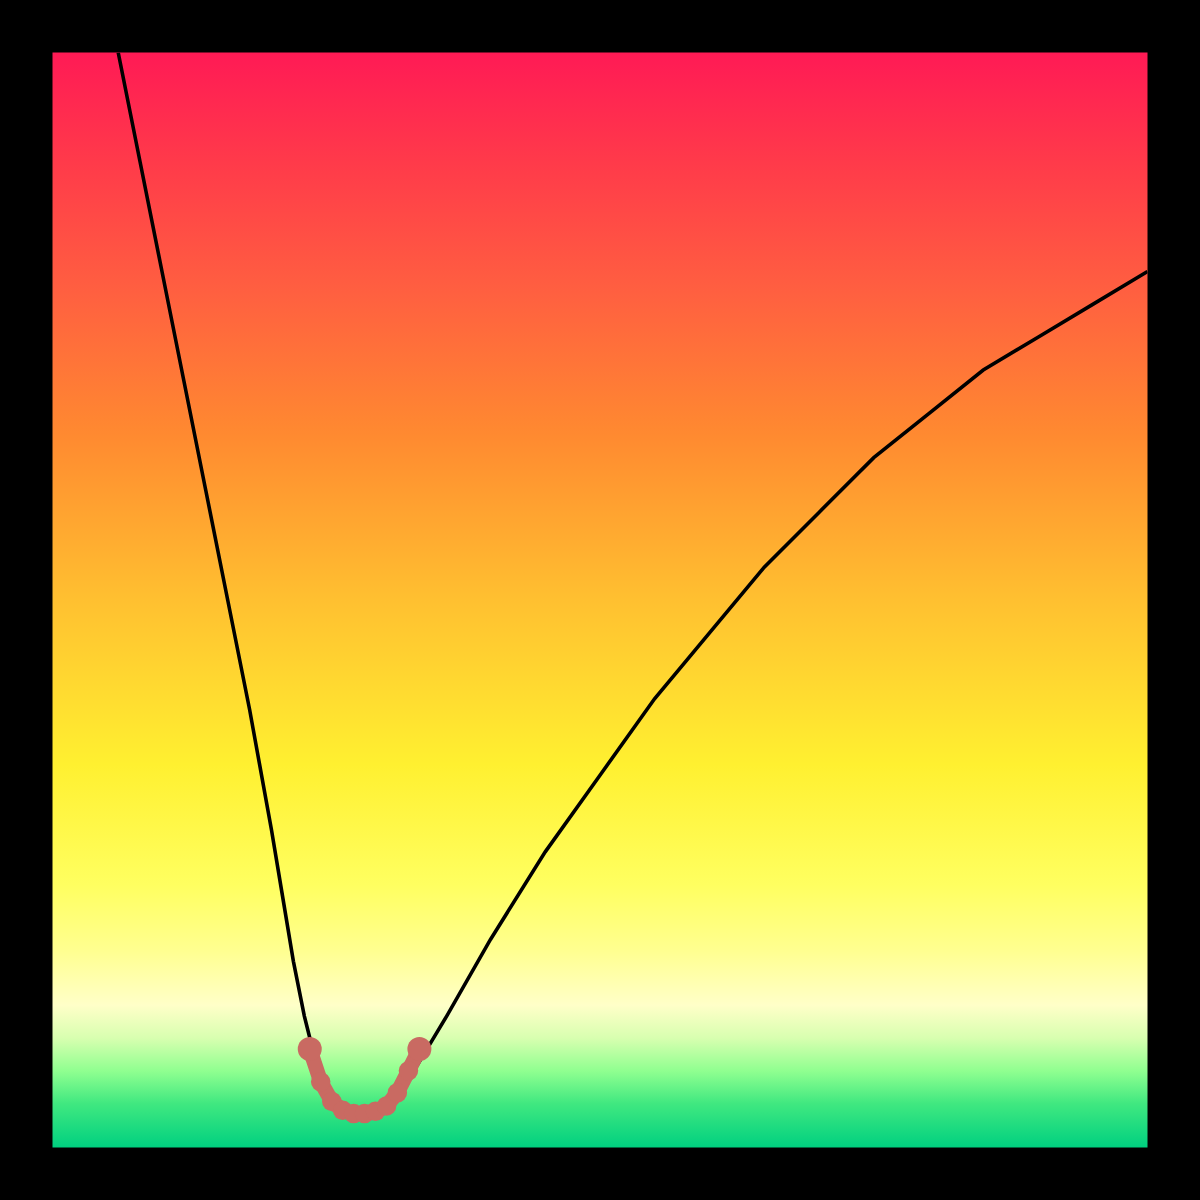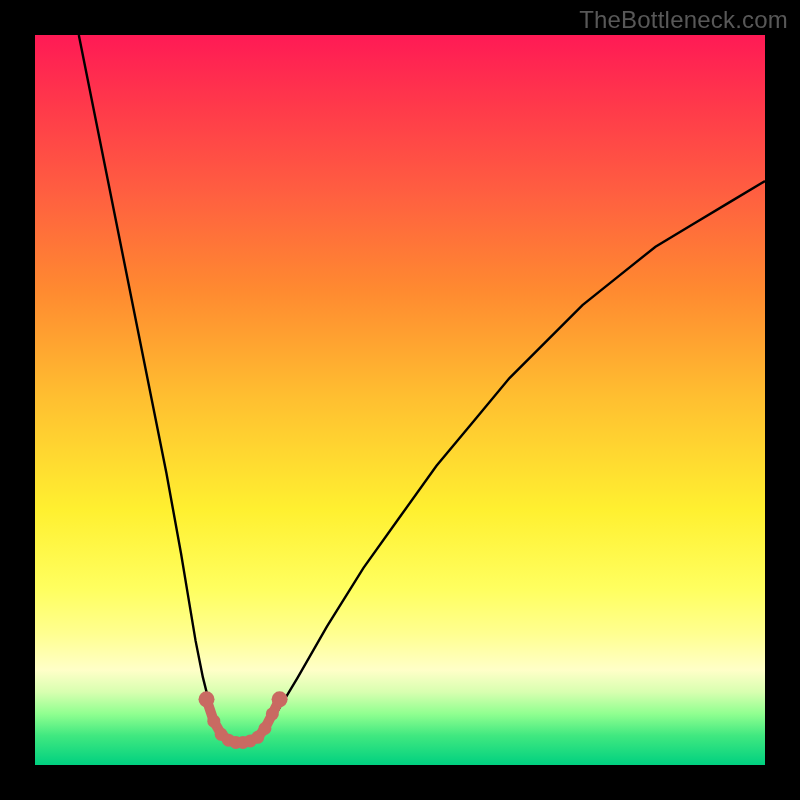--- a/index.html
+++ b/index.html
@@ -75,14 +75,13 @@
           <circle cx="200.8" cy="707.4" r="6.5" fill="#c96a62"></circle>
           <circle cx="208.0" cy="707.4" r="6.5" fill="#c96a62"></circle>
           <circle cx="215.3" cy="705.9" r="6.5" fill="#c96a62"></circle>
           <circle cx="222.7" cy="702.3" r="6.5" fill="#c96a62"></circle>
           <circle cx="229.9" cy="693.5" r="6.5" fill="#c96a62"></circle>
           <circle cx="237.3" cy="678.9" r="6.5" fill="#c96a62"></circle>
           <circle cx="244.6" cy="664.3" r="8" fill="#c96a62"></circle>
         </g>
     </svg>
   </div>
-  <div class="watermark">TheBottleneck.com</div>
 </div>
 
 </body></html>

